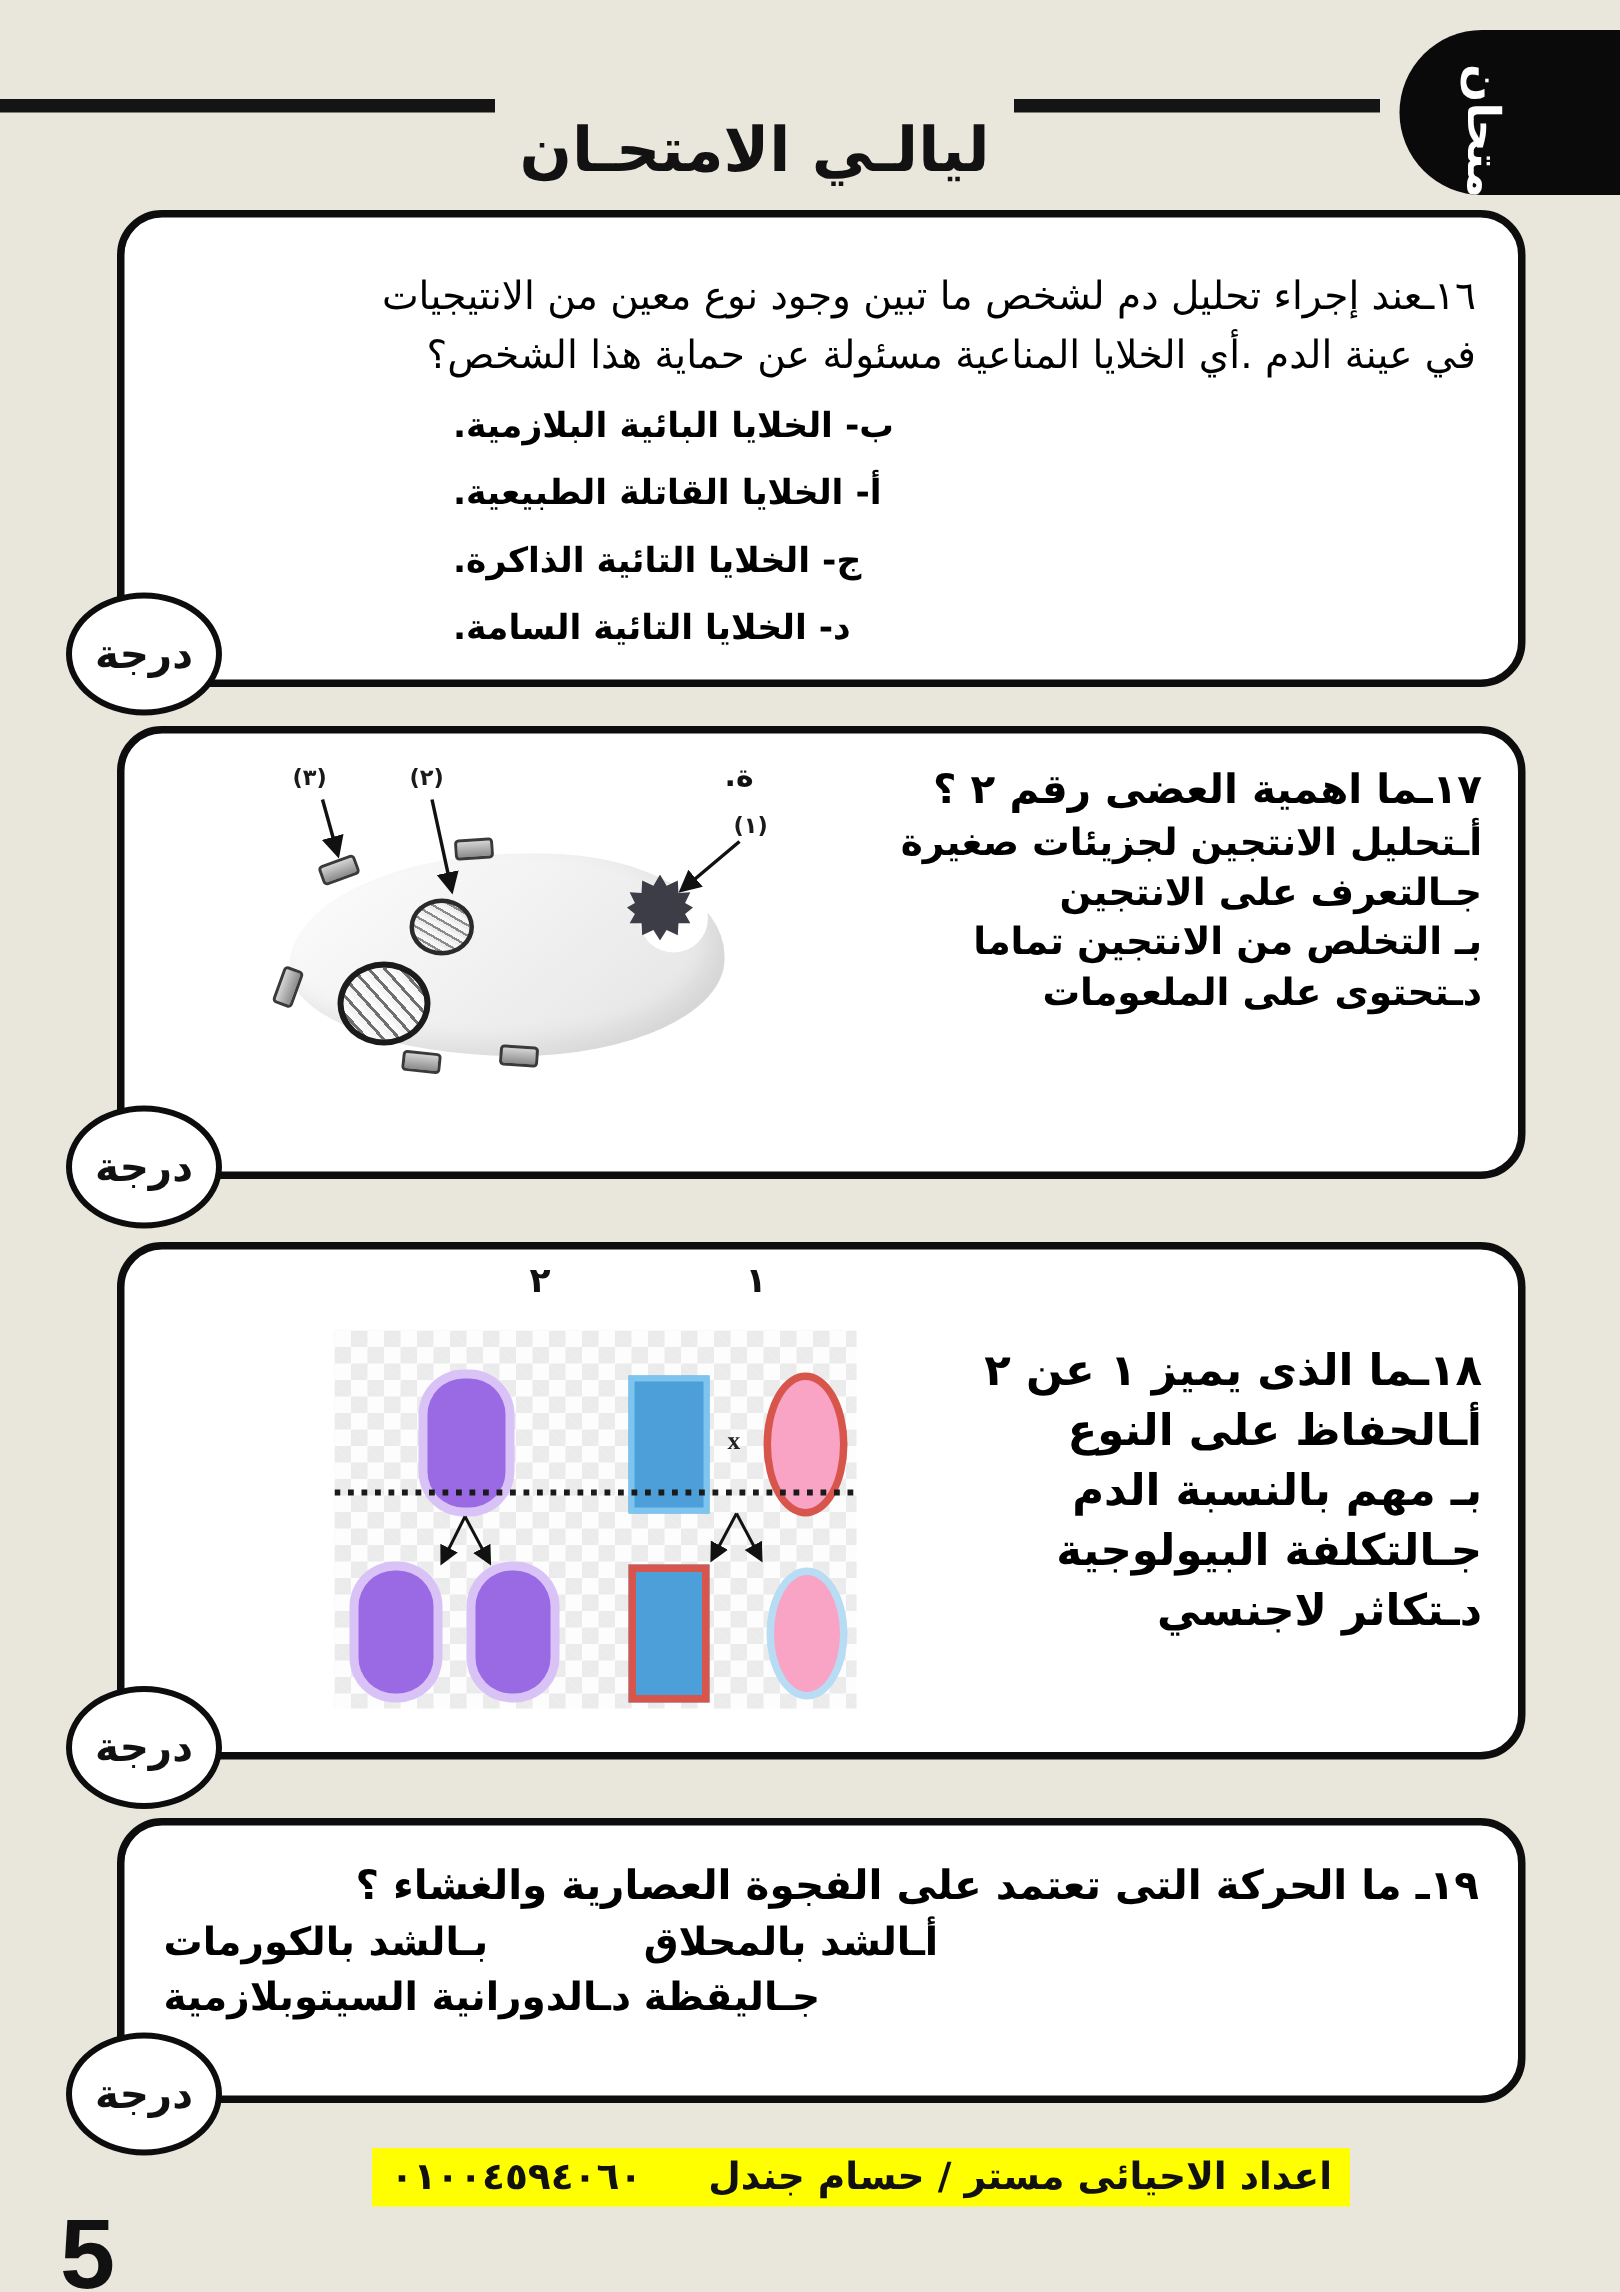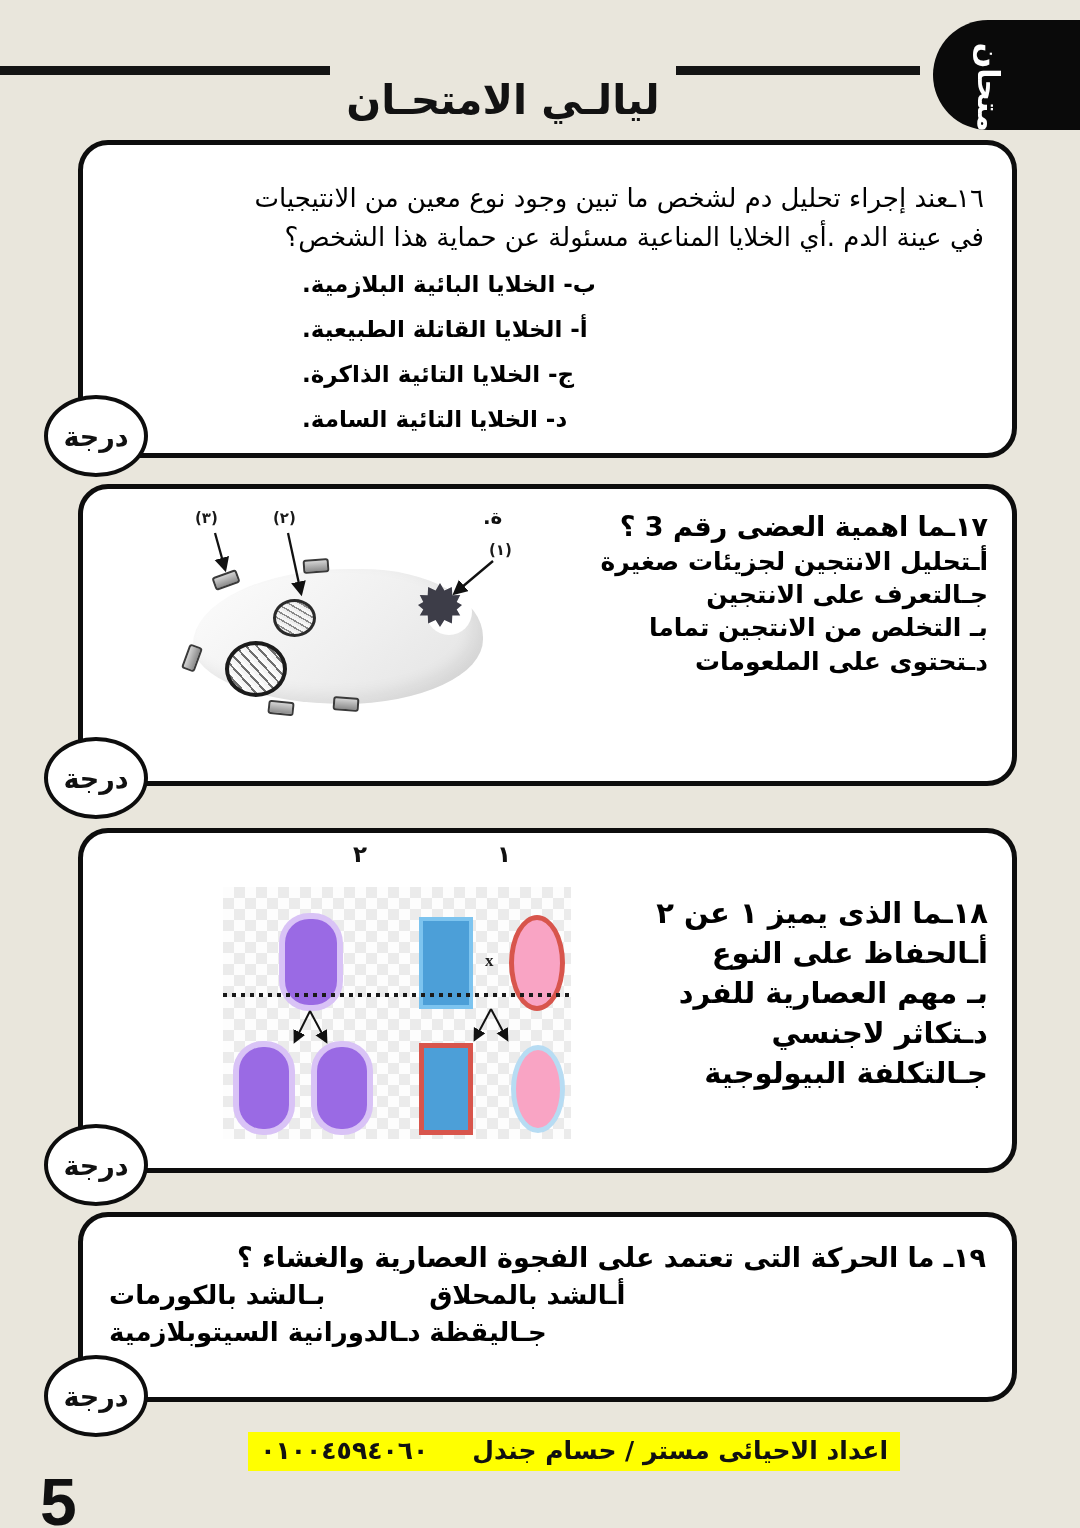--- a/index.html
+++ b/index.html
@@ -242,21 +242,21 @@
       <div>ب- الخلايا البائية البلازمية.</div>
       <div>أ-  الخلايا القاتلة الطبيعية.</div>
       <div>ج- الخلايا التائية الذاكرة.</div>
       <div>د-  الخلايا التائية السامة.</div>
     </div>
   </div>
   <div class="grade-badge" id="b16">درجة</div>
 
   <div class="qbox" id="q17">
     <div class="txtcol">
-      <div class="ln qstem">١٧ـما اهمية العضى رقم 3 ؟</div>
+      <div class="ln qstem">١٧ـما اهمية العضى رقم ٢ ؟</div>
       <div class="ln">أـتحليل الانتجين لجزيئات صغيرة</div>
       <div class="ln">جـالتعرف على الانتجين</div>
       <div class="ln">بـ التخلص من الانتجين تماما</div>
       <div class="ln">دـتحتوى على الملعومات</div>
     </div>
 
     <div class="figure">
       <div class="cellbody"></div>
       <div class="cell-notch"></div>
       <div class="nucleus"></div>
@@ -285,23 +285,23 @@
       <div class="lbl-par" style="left:316px; top:40px;">(١)</div>
       <div class="lbl-phago" style="left:310px; top:4px;">ة.</div>
     </div>
   </div>
   <div class="grade-badge" id="b17">درجة</div>
 
   <div class="qbox" id="q18">
     <div class="txtcol">
       <div>١٨ـما الذى يميز  ١ عن ٢</div>
       <div>أـالحفاظ على النوع</div>
-      <div>بـ مهم العصارية للفرد</div>
+      <div>بـ مهم بالنسبة الدم</div>
+      <div>جـالتكلفة البيولوجية</div>
       <div>دـتكاثر لاجنسي</div>
-      <div>جـالتكلفة البيولوجية</div>
     </div>
 
     <div class="figure">
       <div class="diag-num" style="left:140px;">٢</div>
       <div class="diag-num" style="left:284px;">١</div>
 
       <div class="checker"></div>
 
       <div class="sh purple" style="left:72px;  top:78px;  width:52px; height:86px;"></div>
       <div class="sh purple" style="left:26px;  top:206px; width:50px; height:82px;"></div>

